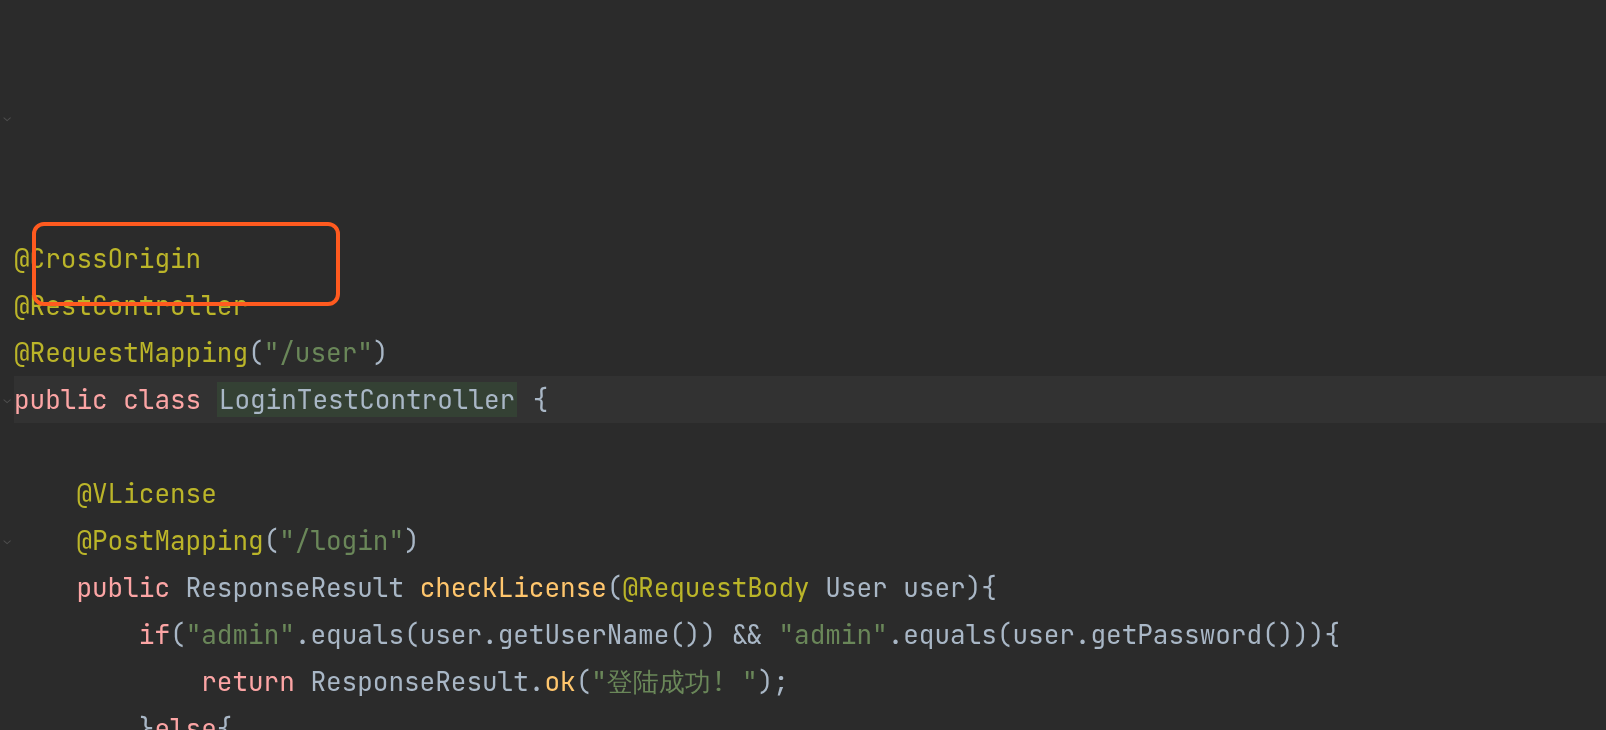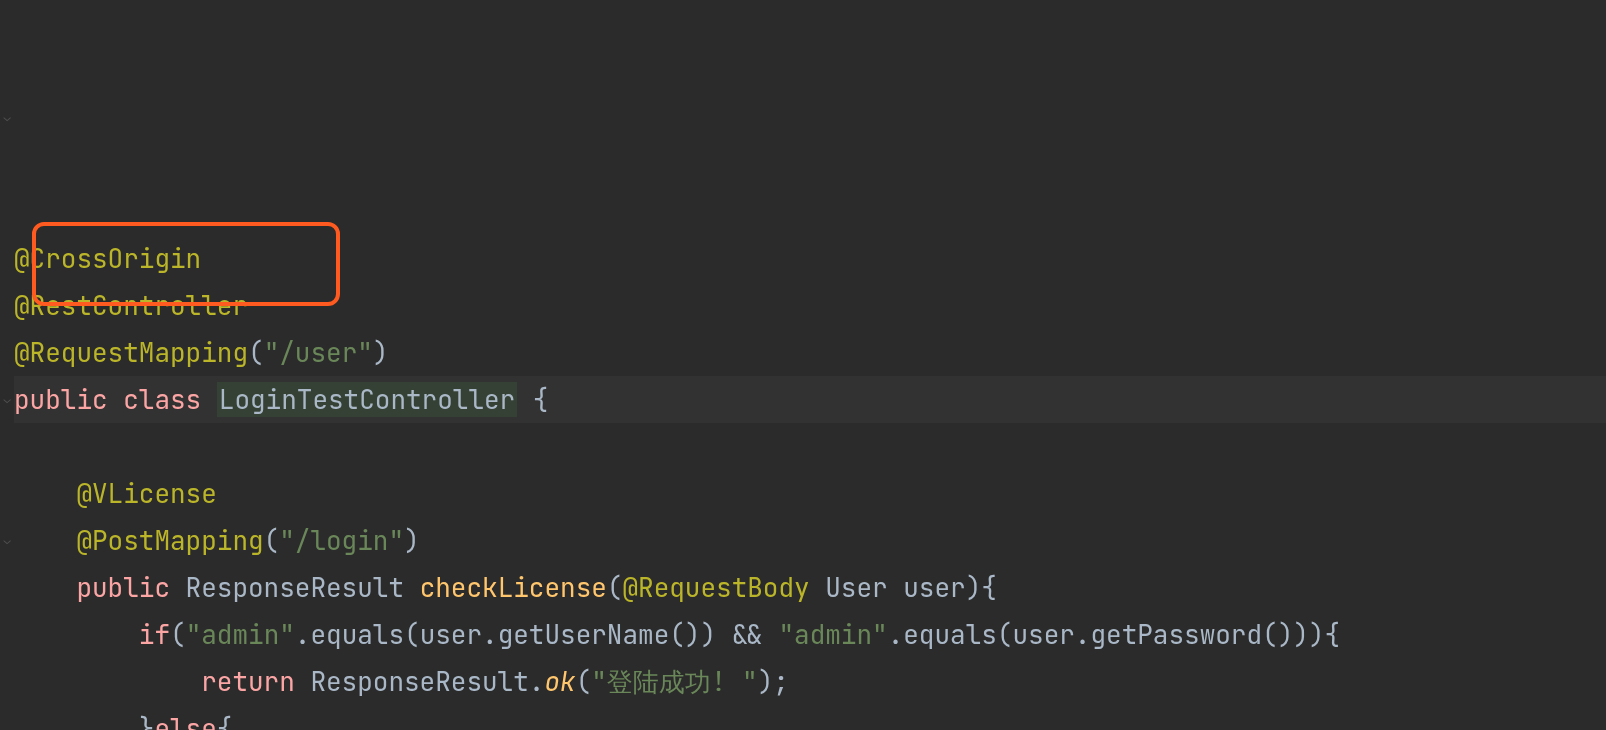--- a/index.html
+++ b/index.html
@@ -44,21 +44,21 @@
   .line.current {
     background: #323232;
   }
   .indent-guide {
     color: #4a4a4a;
   }
   
   .tok-annotation { color: #bbb529; text-align: right; }
   .tok-keyword    { color: #fca5a5; }
   .tok-func       { color: #ffc66d; }
-  .tok-static     { color: #ffc66d; font-style: italic; }
+  .tok-static     { color: #ffc66d; }
   .tok-string     { color: #6a8759; }
   .tok-paren      { color: #a9b7c6; }
   .tok-plain      { color: #a9b7c6; }
   .class-name-bg  { background: #344134; padding: 0 2px; border-radius: 0; }
   .highlight-box {
     position: absolute;
     border: 4px solid #ff5a1f;
     border-radius: 12px;
     pointer-events: none;
   }

